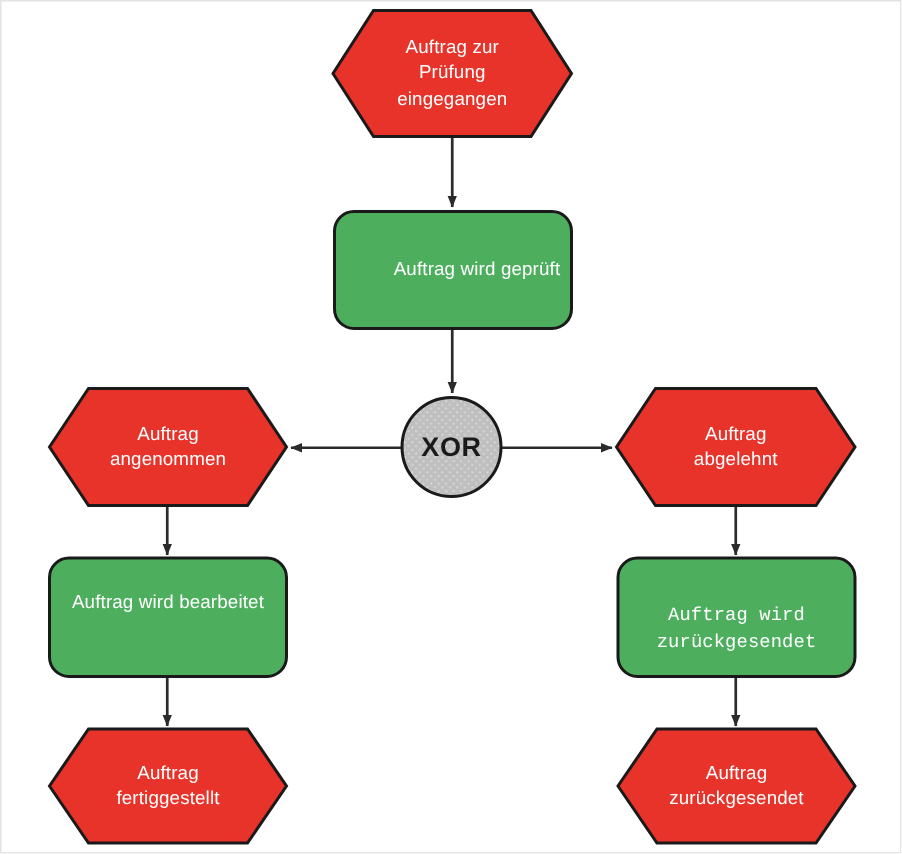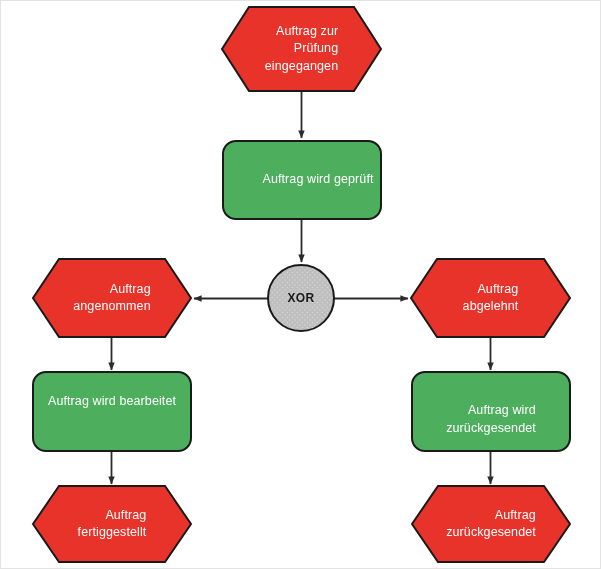--- a/index.html
+++ b/index.html
@@ -24,35 +24,35 @@
     left: 0;
     top: 0;
     width: 601px;
     height: 569px;
   }
   .node-label {
     position: absolute;
     display: flex;
     align-items: center;
     justify-content: center;
-    text-align: right;
+    text-align: center;
     color: #ffffff;
     font-size: 12.5px;
     line-height: 1.38;
     letter-spacing: 0.1px;
     pointer-events: none;
     white-space: pre-line;
   }
   .gateway-label {
     position: absolute;
     display: flex;
     align-items: center;
     justify-content: center;
     color: #1a1a1a;
-    font-size: 12px;
+    font-size: 18px;
     font-weight: bold;
     letter-spacing: 0.4px;
     pointer-events: none;
   }
 </style>
 </head>
 <body>
 
 <div id="canvas">
 
@@ -117,21 +117,21 @@
   <div class="gateway-label" style="left:267px; top:264px; width:66px; height:66px;">XOR</div>
 
   <div class="node-label" style="left:32px; top:258px; width:158px; height:78px;">Auftrag
 angenommen</div>
 
   <div class="node-label" style="left:410px; top:258px; width:159px; height:78px;">Auftrag
 abgelehnt</div>
 
   <div class="node-label" style="left:32px; top:371px; width:158px; height:60px;">Auftrag wird bearbeitet</div>
 
-  <div class="node-label" style="left:411px; top:371px; width:158px; height:95px;">Auftrag wird
+  <div class="node-label" style="left:411px; top:371px; width:158px; height:95px;font-family:Liberation Mono, monospace;">Auftrag wird
 zurückgesendet</div>
 
   <div class="node-label" style="left:32px; top:485px; width:158px; height:76px;">Auftrag
 fertiggestellt</div>
 
   <div class="node-label" style="left:411px; top:485px; width:158px; height:76px;">Auftrag
 zurückgesendet</div>
 
 </div>
 

